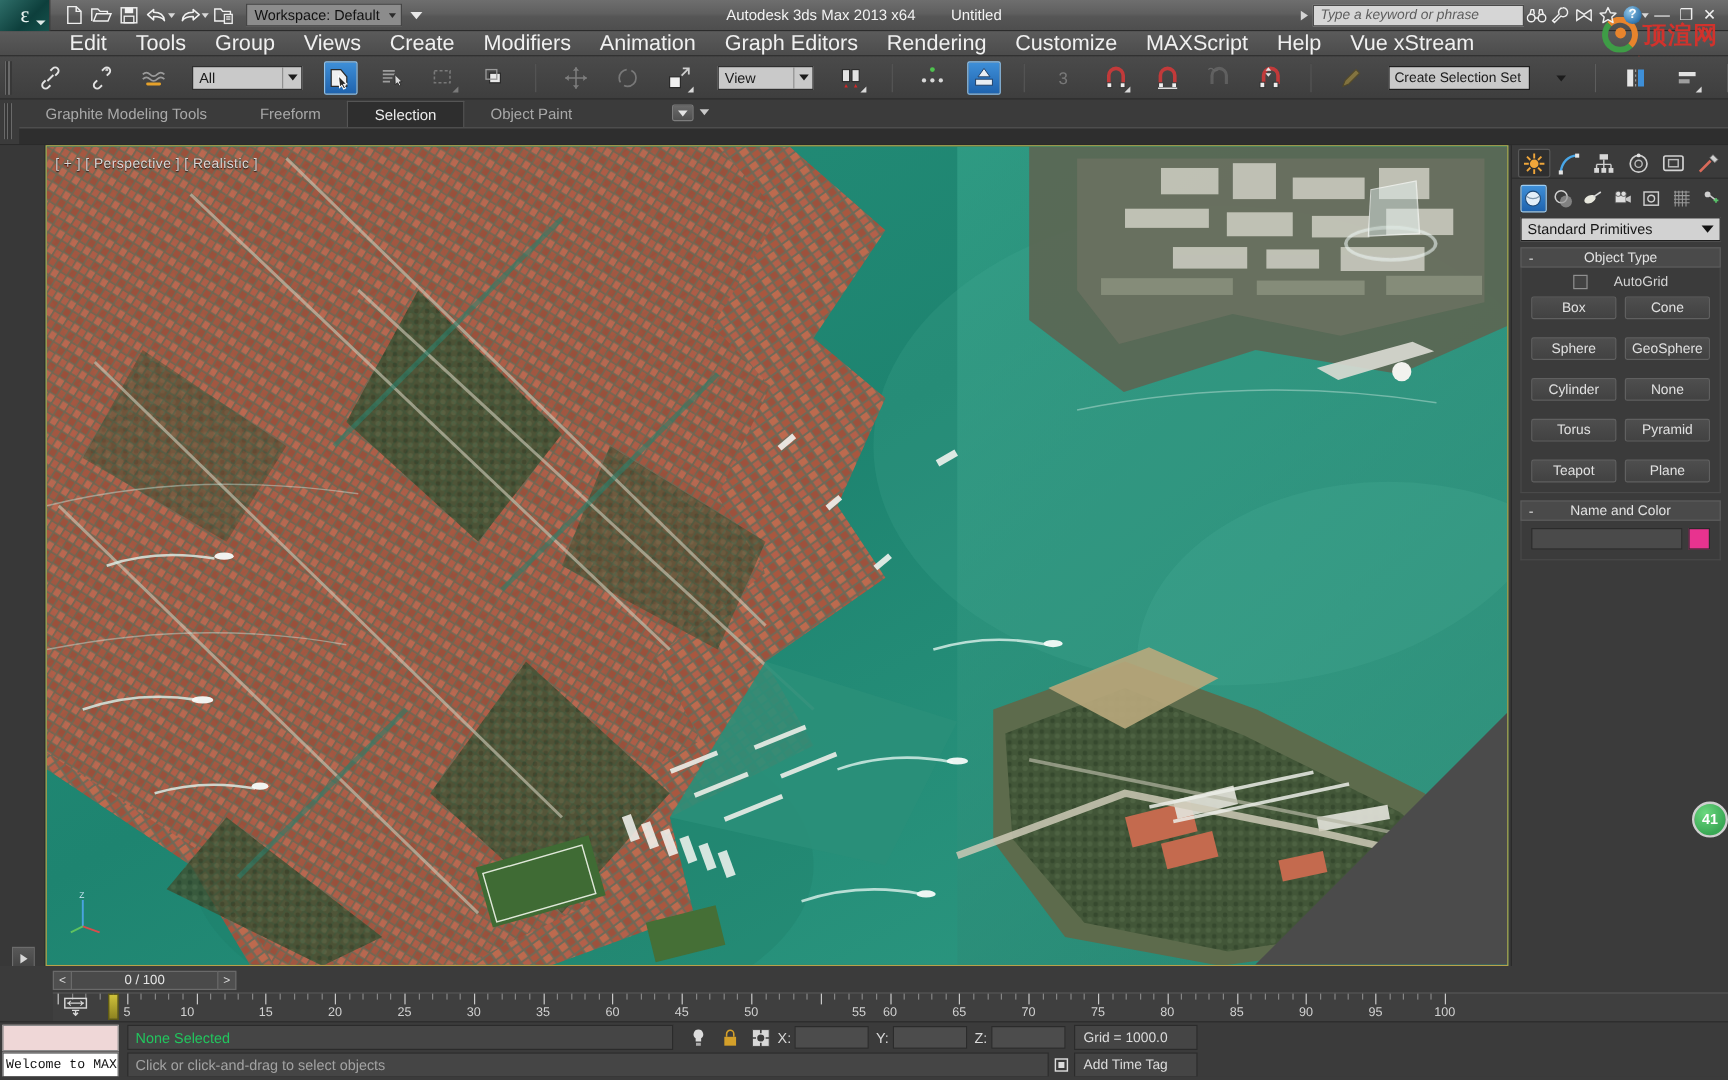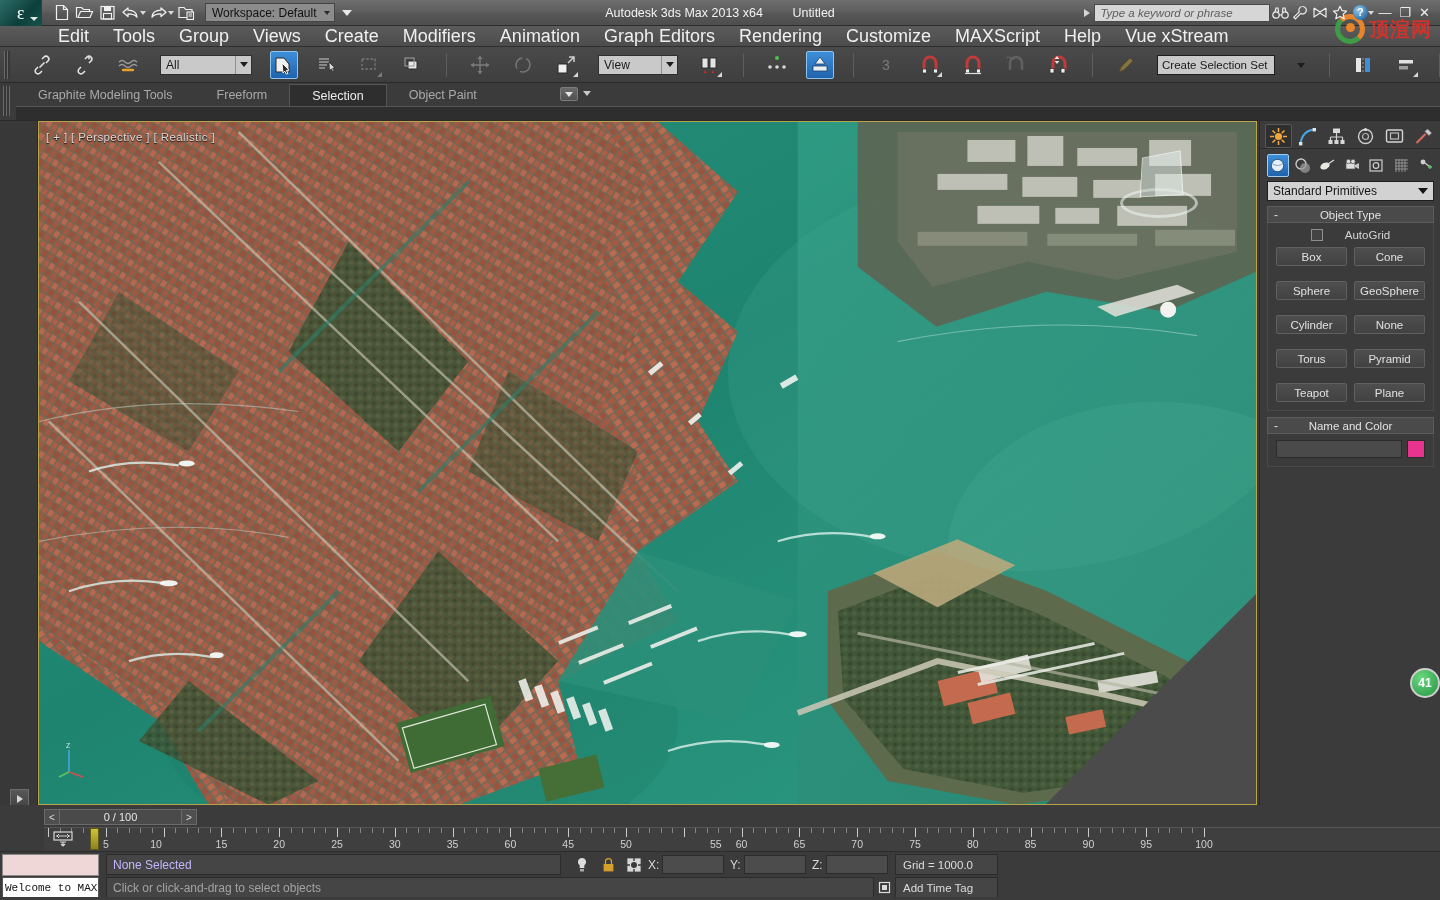--- a/index.html
+++ b/index.html
@@ -300,21 +300,21 @@
   }
   .ml-prompt {
     position: absolute; left: 2px; top: 25px; width: 97px; height: 21px;
     background: #fff; border: 1px solid #555;
     font-family: "Liberation Mono", monospace; font-size: 11px; color: #111;
     display:flex; align-items:center; padding-left: 2px; overflow: hidden; white-space: nowrap;
   }
   .sel-field {
     position: absolute; left: 106px; top: 2px; width: 455px; height: 21px;
     background: #454545; border: 1px solid #2b2b2b;
-    font-size: 12px; color: #c4b5fd; display:flex; align-items:center; padding-left: 6px;
+    font-size: 12px; color: #22c55e; display:flex; align-items:center; padding-left: 6px;
   }
   .hint-field {
     position: absolute; left: 106px; top: 25px; width: 768px; height: 21px;
     background: #454545; border: 1px solid #2b2b2b;
     font-size: 12px; color: #a3a3a3; display:flex; align-items:center; padding-left: 6px;
   }
   .sb-icon { position:absolute; display:flex; align-items:center; justify-content:center; }
   .coord { position: absolute; top: 2px; height: 21px; display:flex; align-items:center; gap:3px; }
   .coord label { font-size: 12px; color: #d8d8d8; }
   .coord .cf { width: 62px; height: 19px; background: #4c4c4c; border: 1px solid #2b2b2b; }

